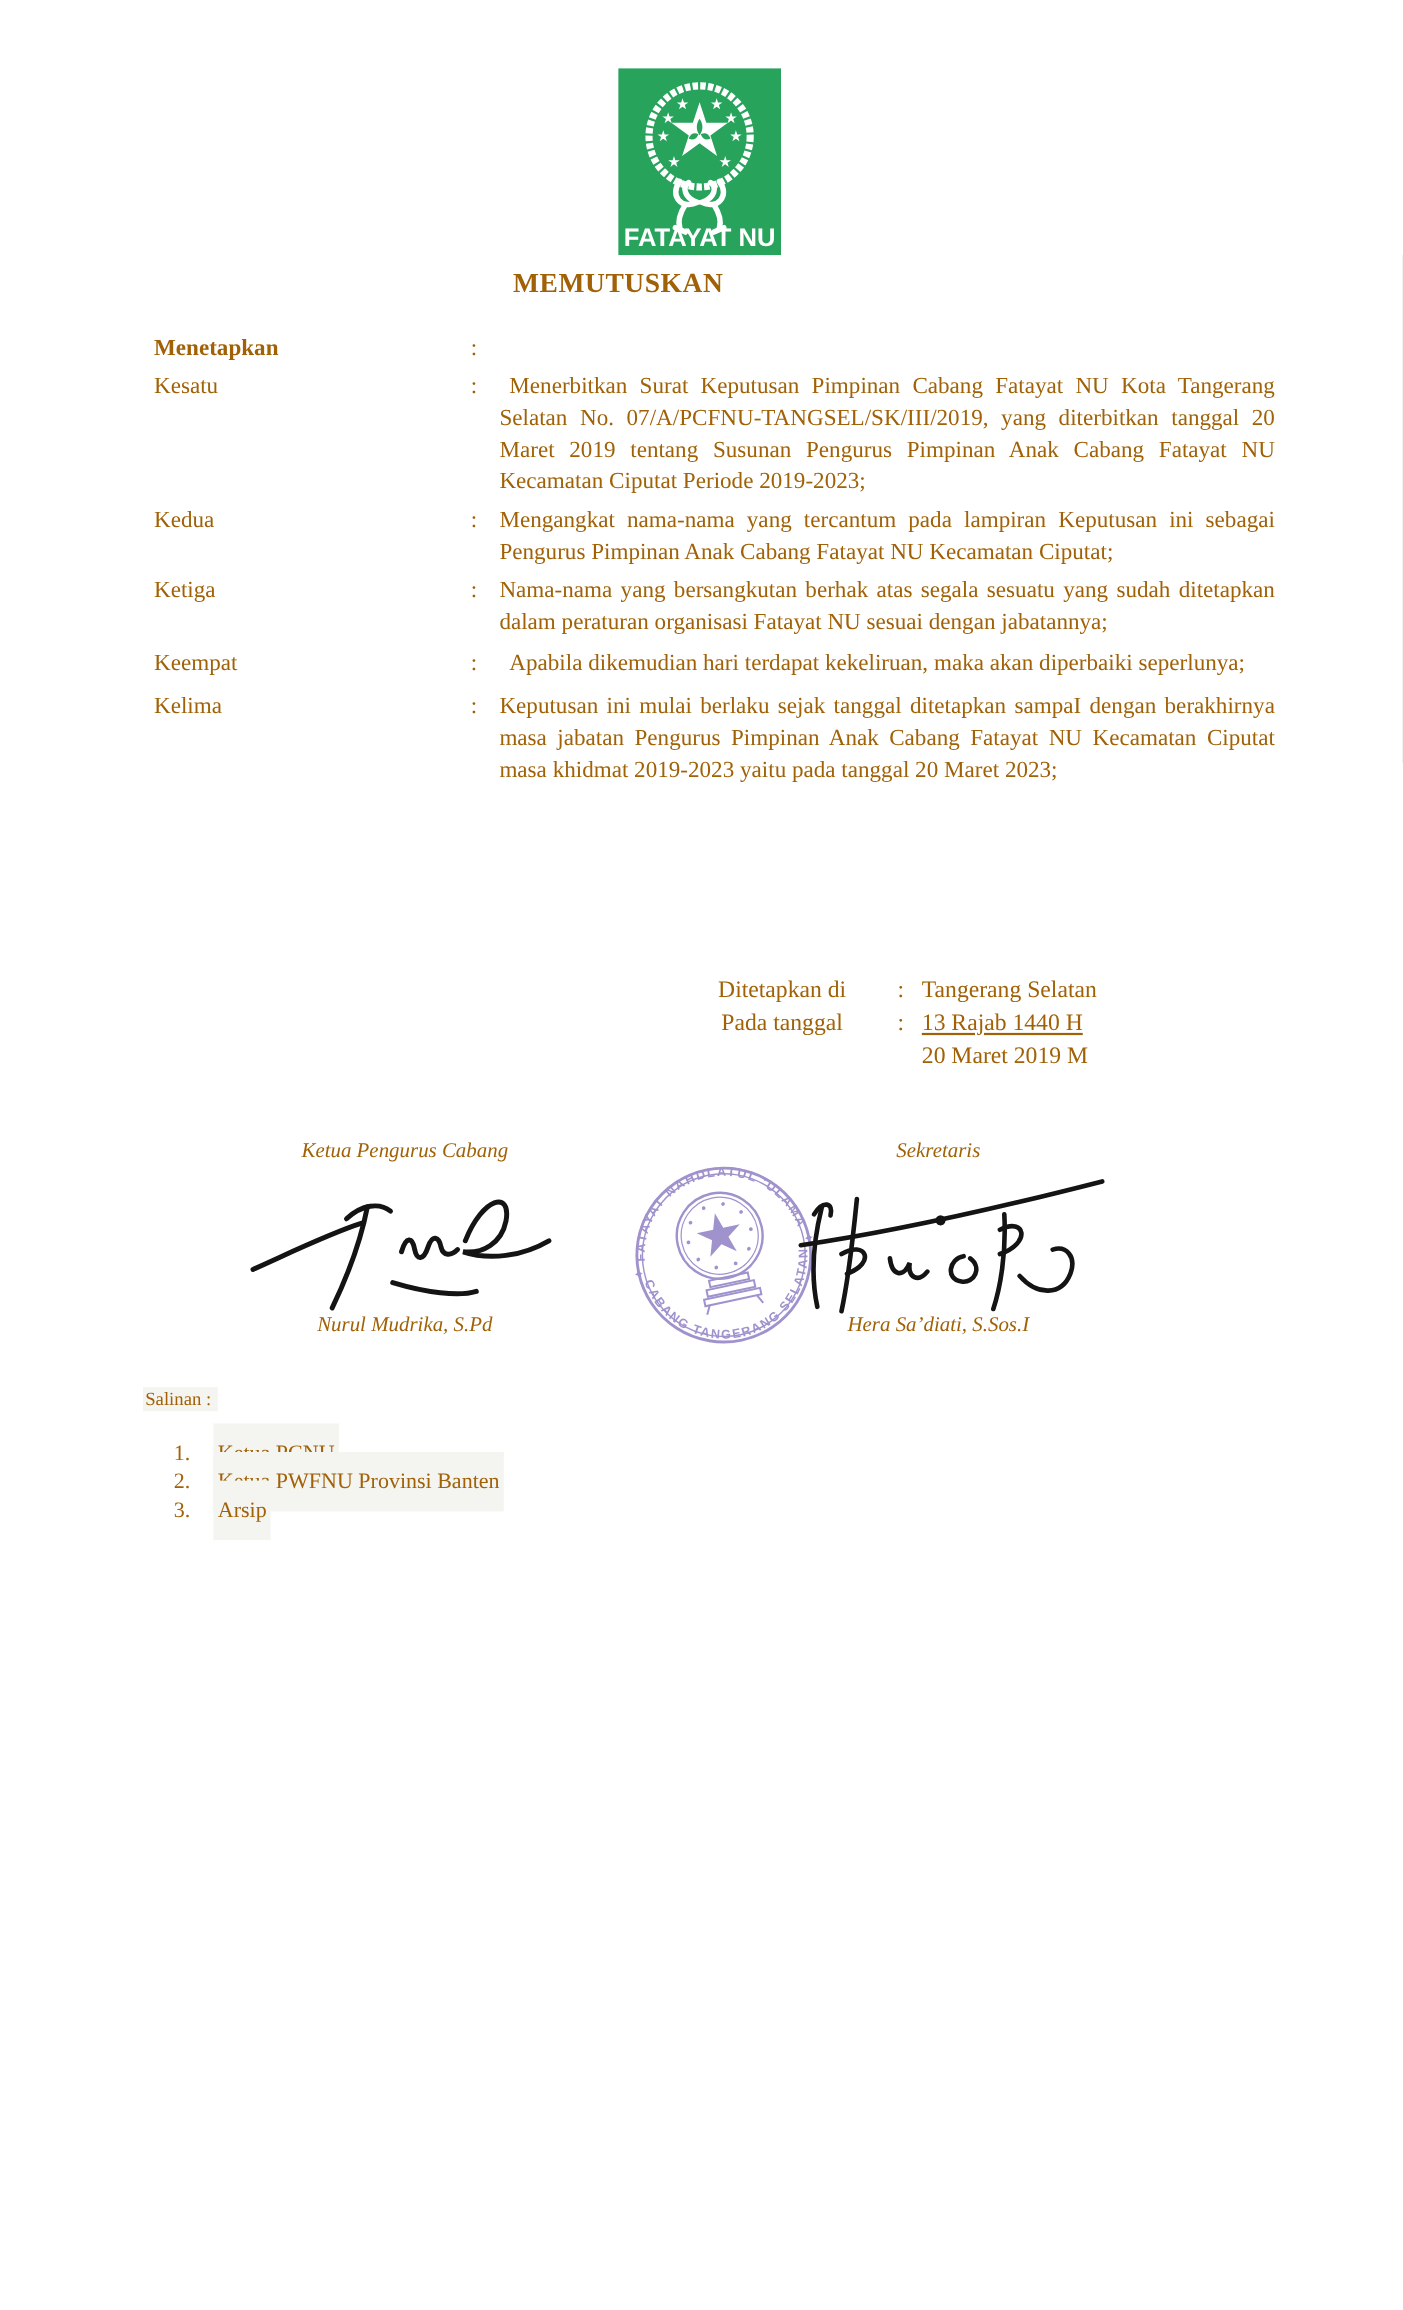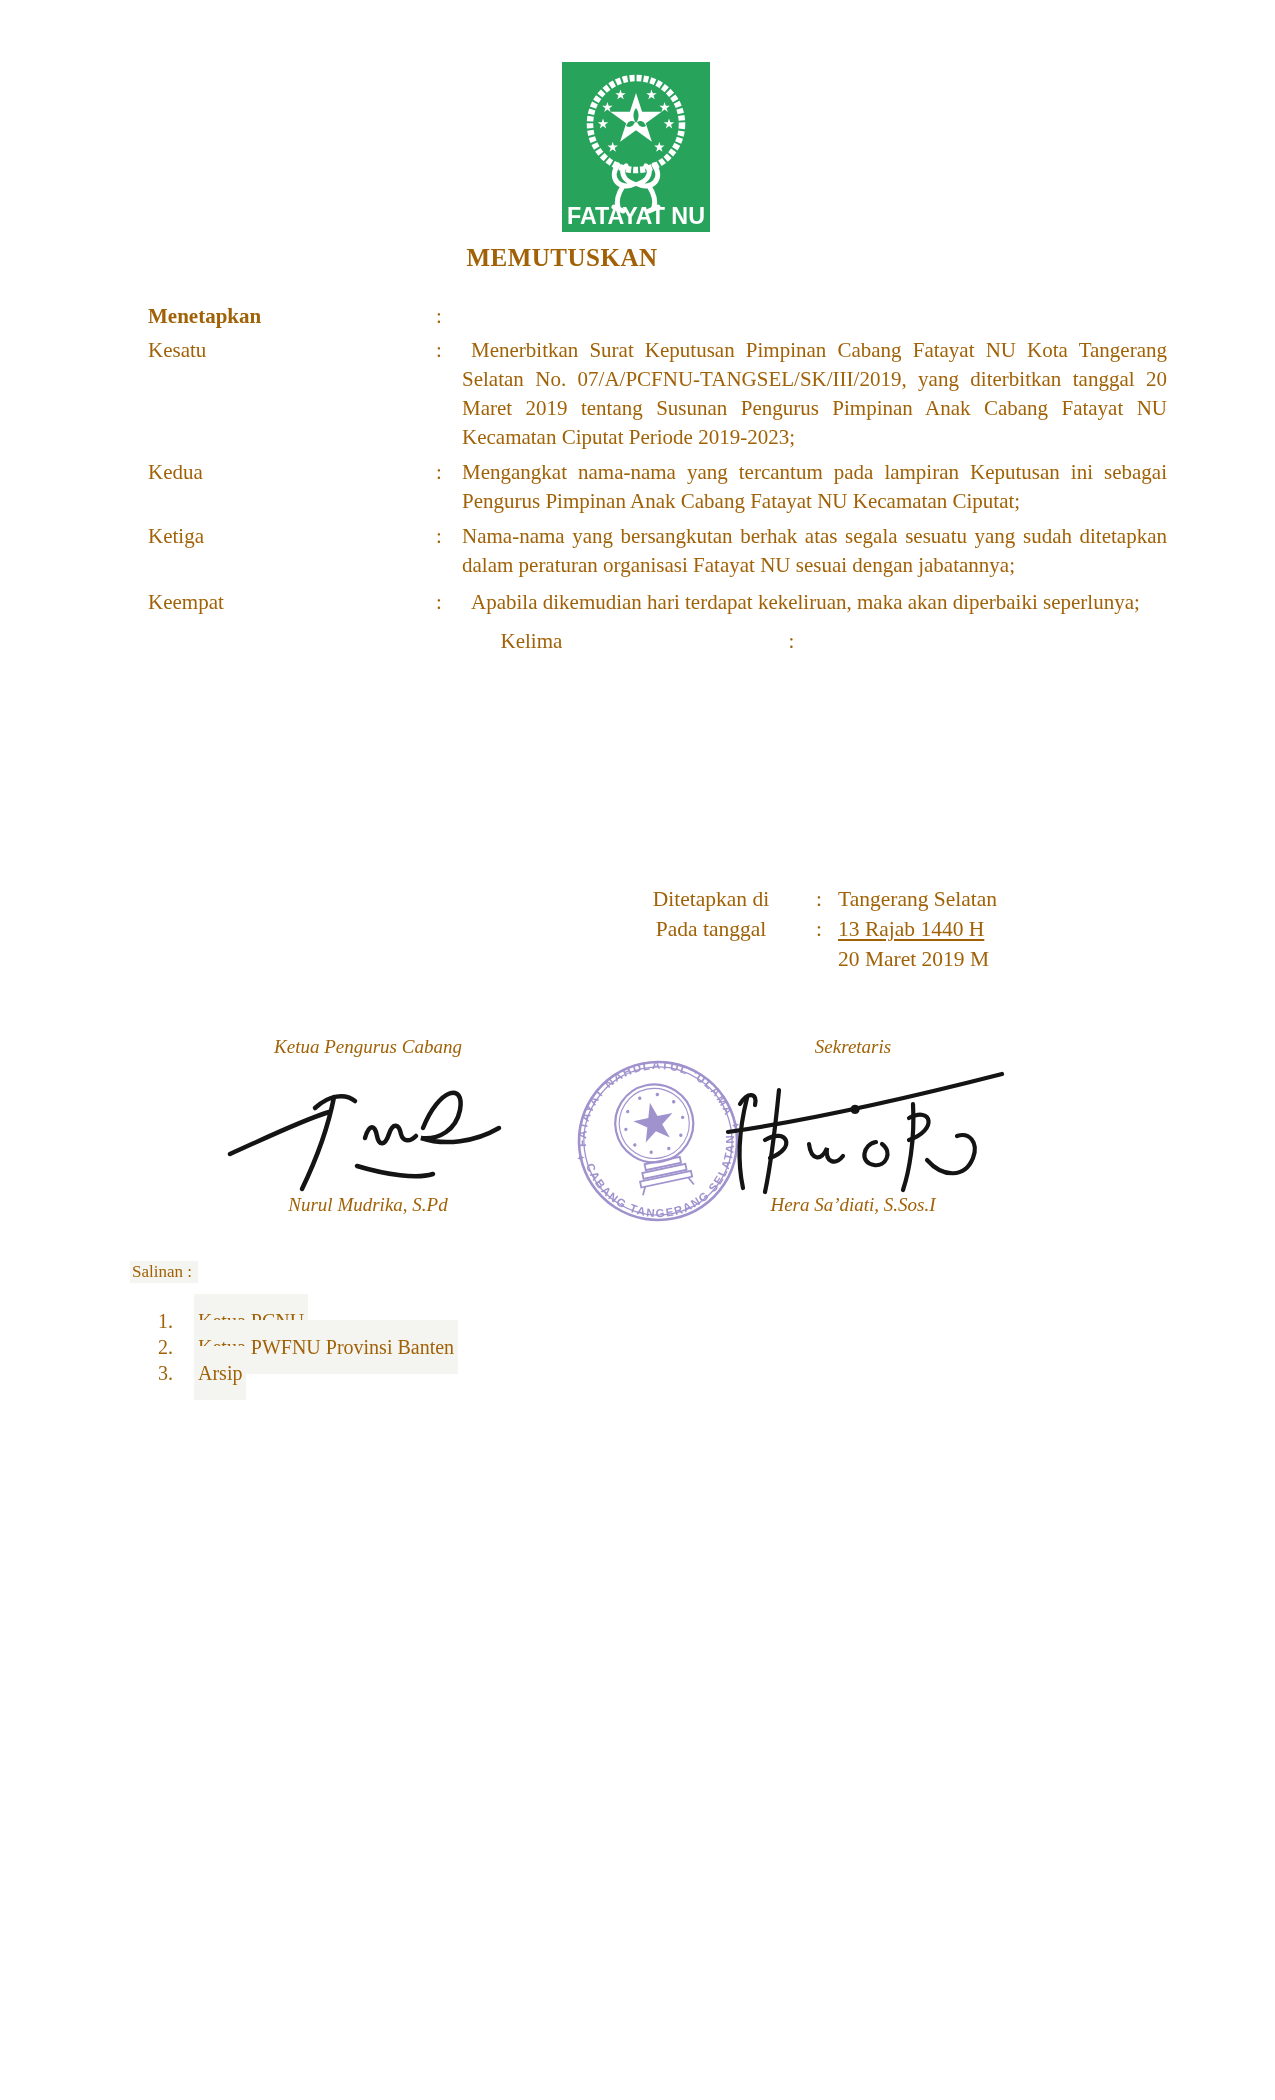--- a/index.html
+++ b/index.html
@@ -8,21 +8,21 @@
 
   
   .logo{position:absolute;left:562px;top:62px;width:148px;height:170px;}
 
   
   .heading{position:absolute;left:0;top:244px;width:1124px;text-align:center;
            font-size:25px;font-weight:700;letter-spacing:.5px;}
 
   
   .decree{position:absolute;left:140px;top:302px;width:1035px;font-size:21px;line-height:29px;}
-  .drow{display:flex;align-items:flex-start;justify-content:center;}
+  .drow{display:flex;align-items:flex-start;}
   .dlab{width:288px;flex:none;}
   .dlab.bold{font-weight:700;}
   .dcol{width:26px;flex:none;}
   .dcon{width:705px;flex:none;text-align:justify;}
   .ind{text-indent:9px;}
   .g5{margin-bottom:5px}.g6{margin-bottom:6px}.g8{margin-bottom:8px}.g10{margin-bottom:10px}
 
   
   .place{position:absolute;left:622px;top:884px;font-size:21.5px;line-height:30px;text-align:center;}
   .prow{display:flex;}
@@ -127,20 +127,21 @@
       <div class="dcon">Nama-nama yang bersangkutan berhak atas segala sesuatu yang sudah  ditetapkan dalam peraturan organisasi Fatayat NU sesuai dengan jabatannya;</div>
     </div>
     <div class="drow g10">
       <div class="dlab">Keempat</div>
       <div class="dcol">:</div>
       <div class="dcon ind">Apabila dikemudian hari terdapat kekeliruan, maka akan diperbaiki seperlunya;</div>
     </div>
     <div class="drow">
       <div class="dlab">Kelima</div>
       <div class="dcol">:</div>
+      <div class="dcon">Keputusan ini mulai berlaku sejak tanggal ditetapkan sampaI dengan berakhirnya masa  jabatan  Pengurus  Pimpinan Anak Cabang  Fatayat  NU Kecamatan Ciputat masa khidmat 2019-2023 yaitu pada tanggal 20 Maret 2023;</div>
     </div>
   </div>
 
   <div class="place">
     <div class="prow">
       <div class="plab">Ditetapkan di</div>
       <div class="pcol">:</div>
       <div class="pval">Tangerang Selatan</div>
     </div>
     <div class="prow">

